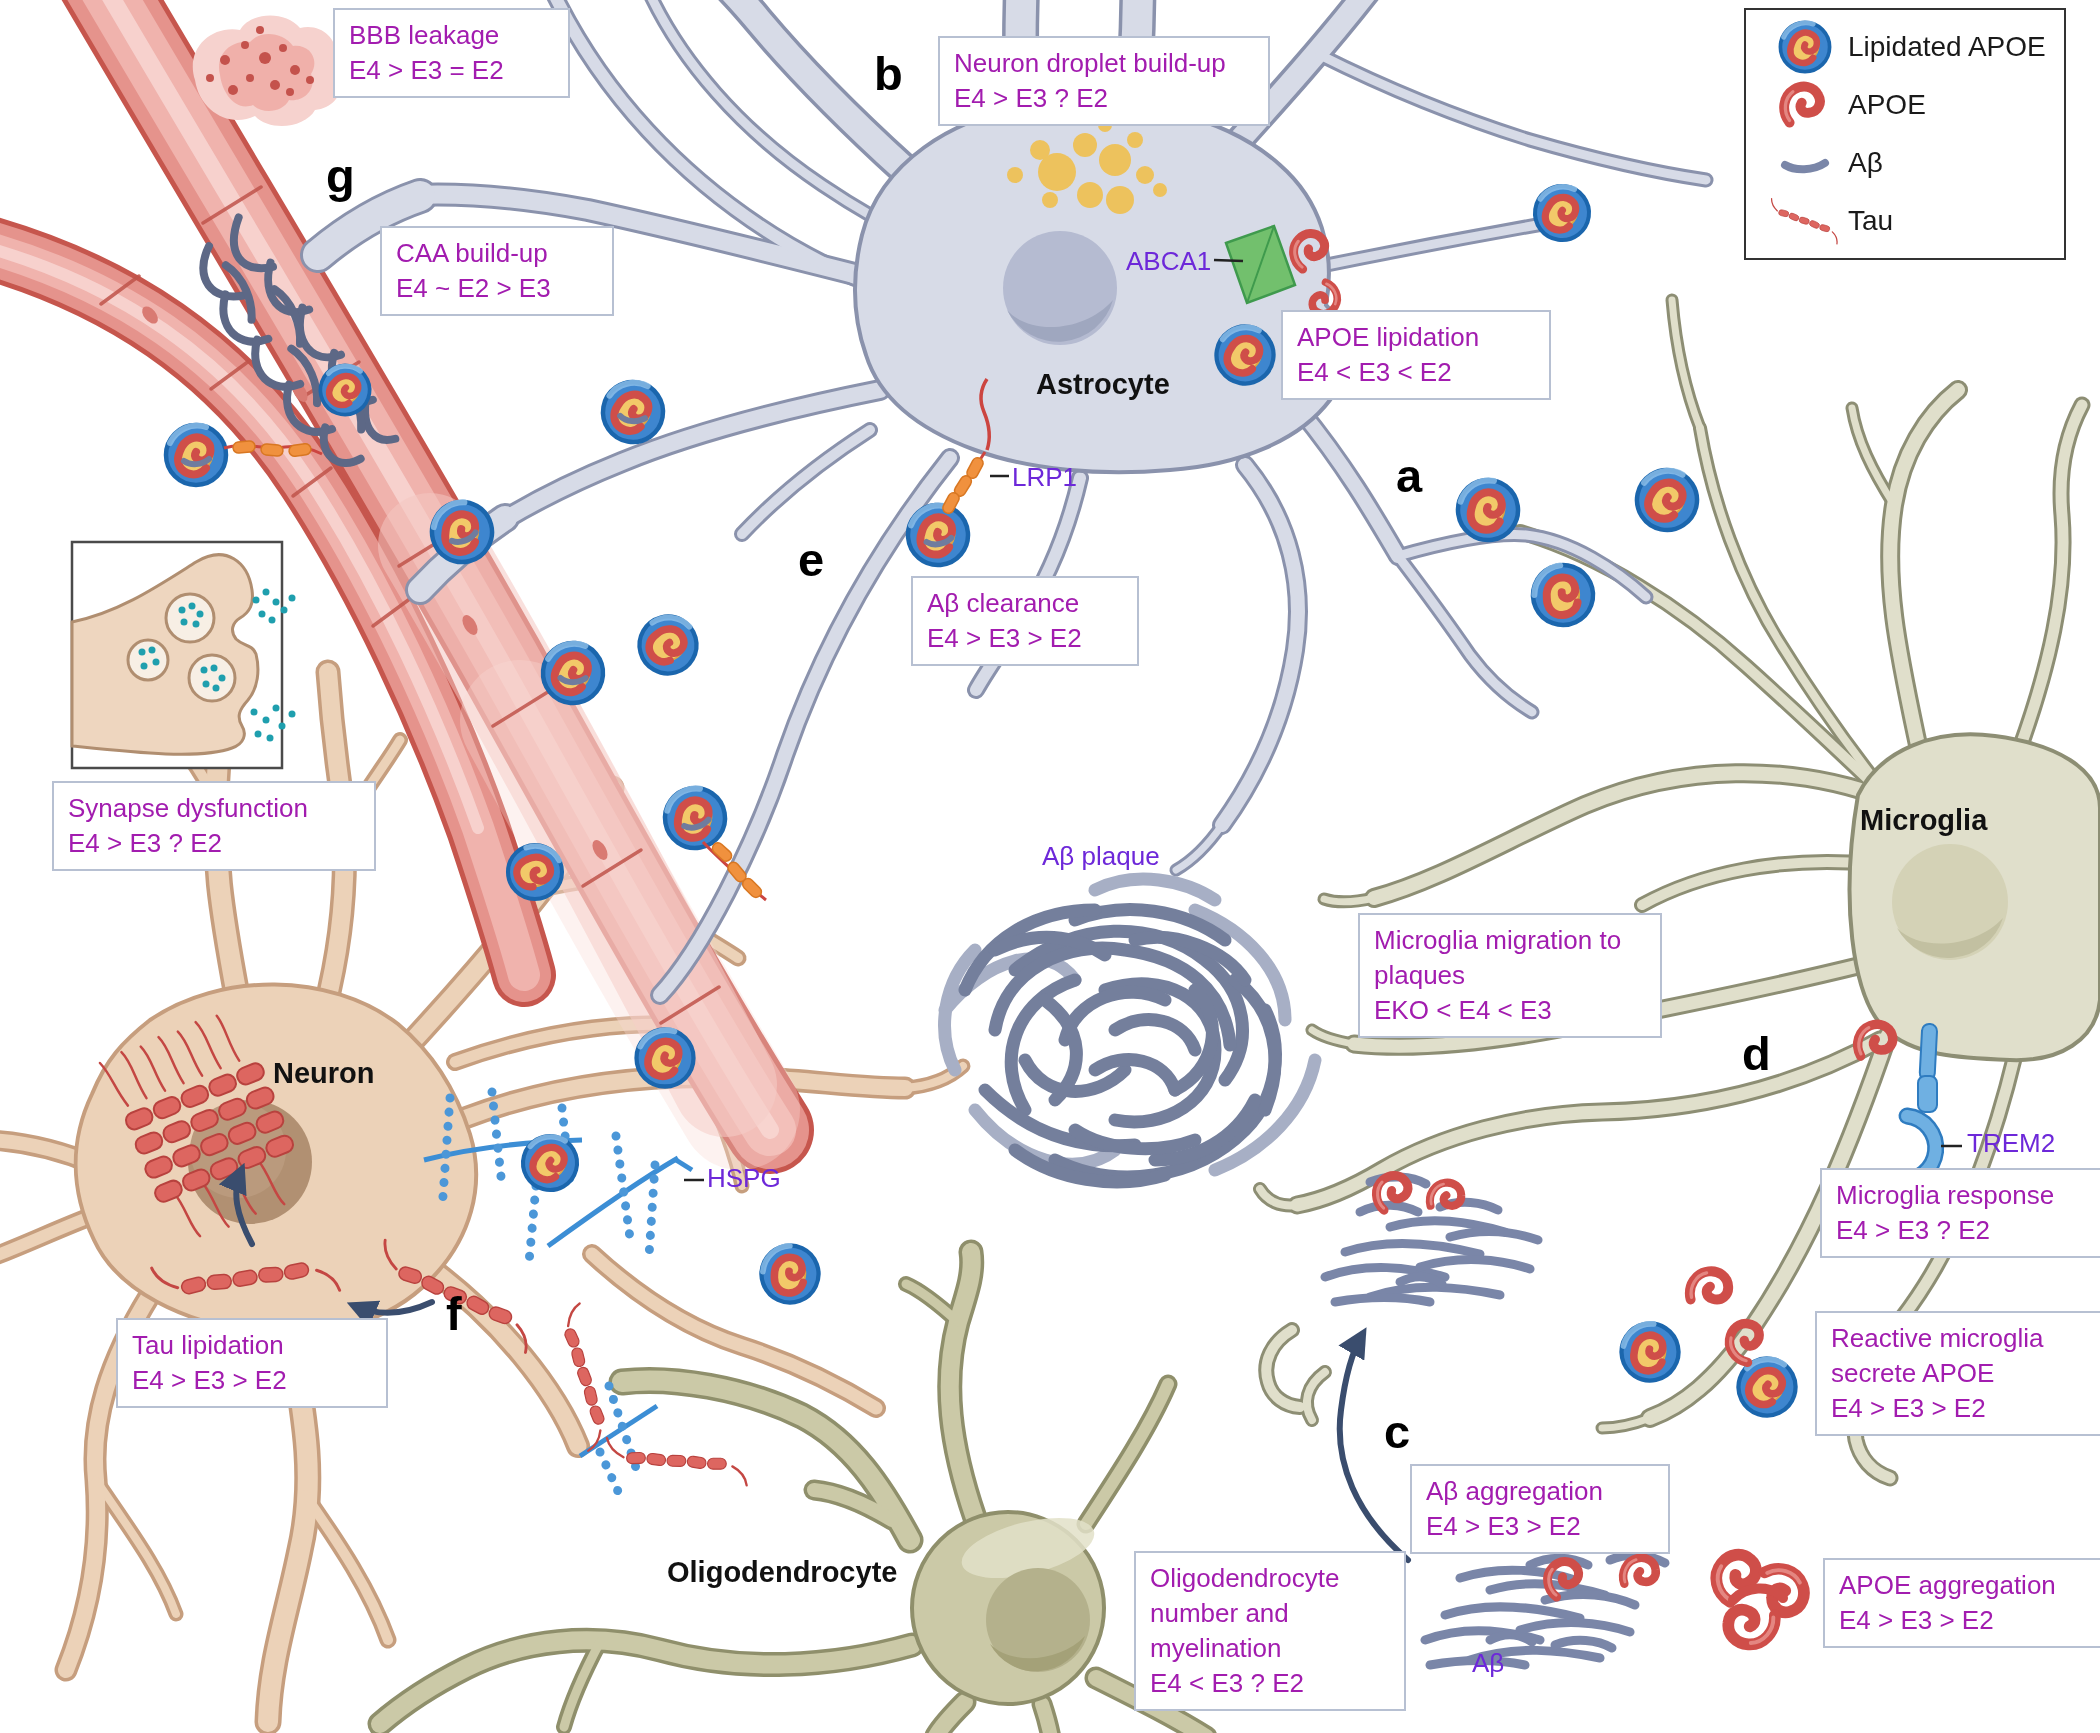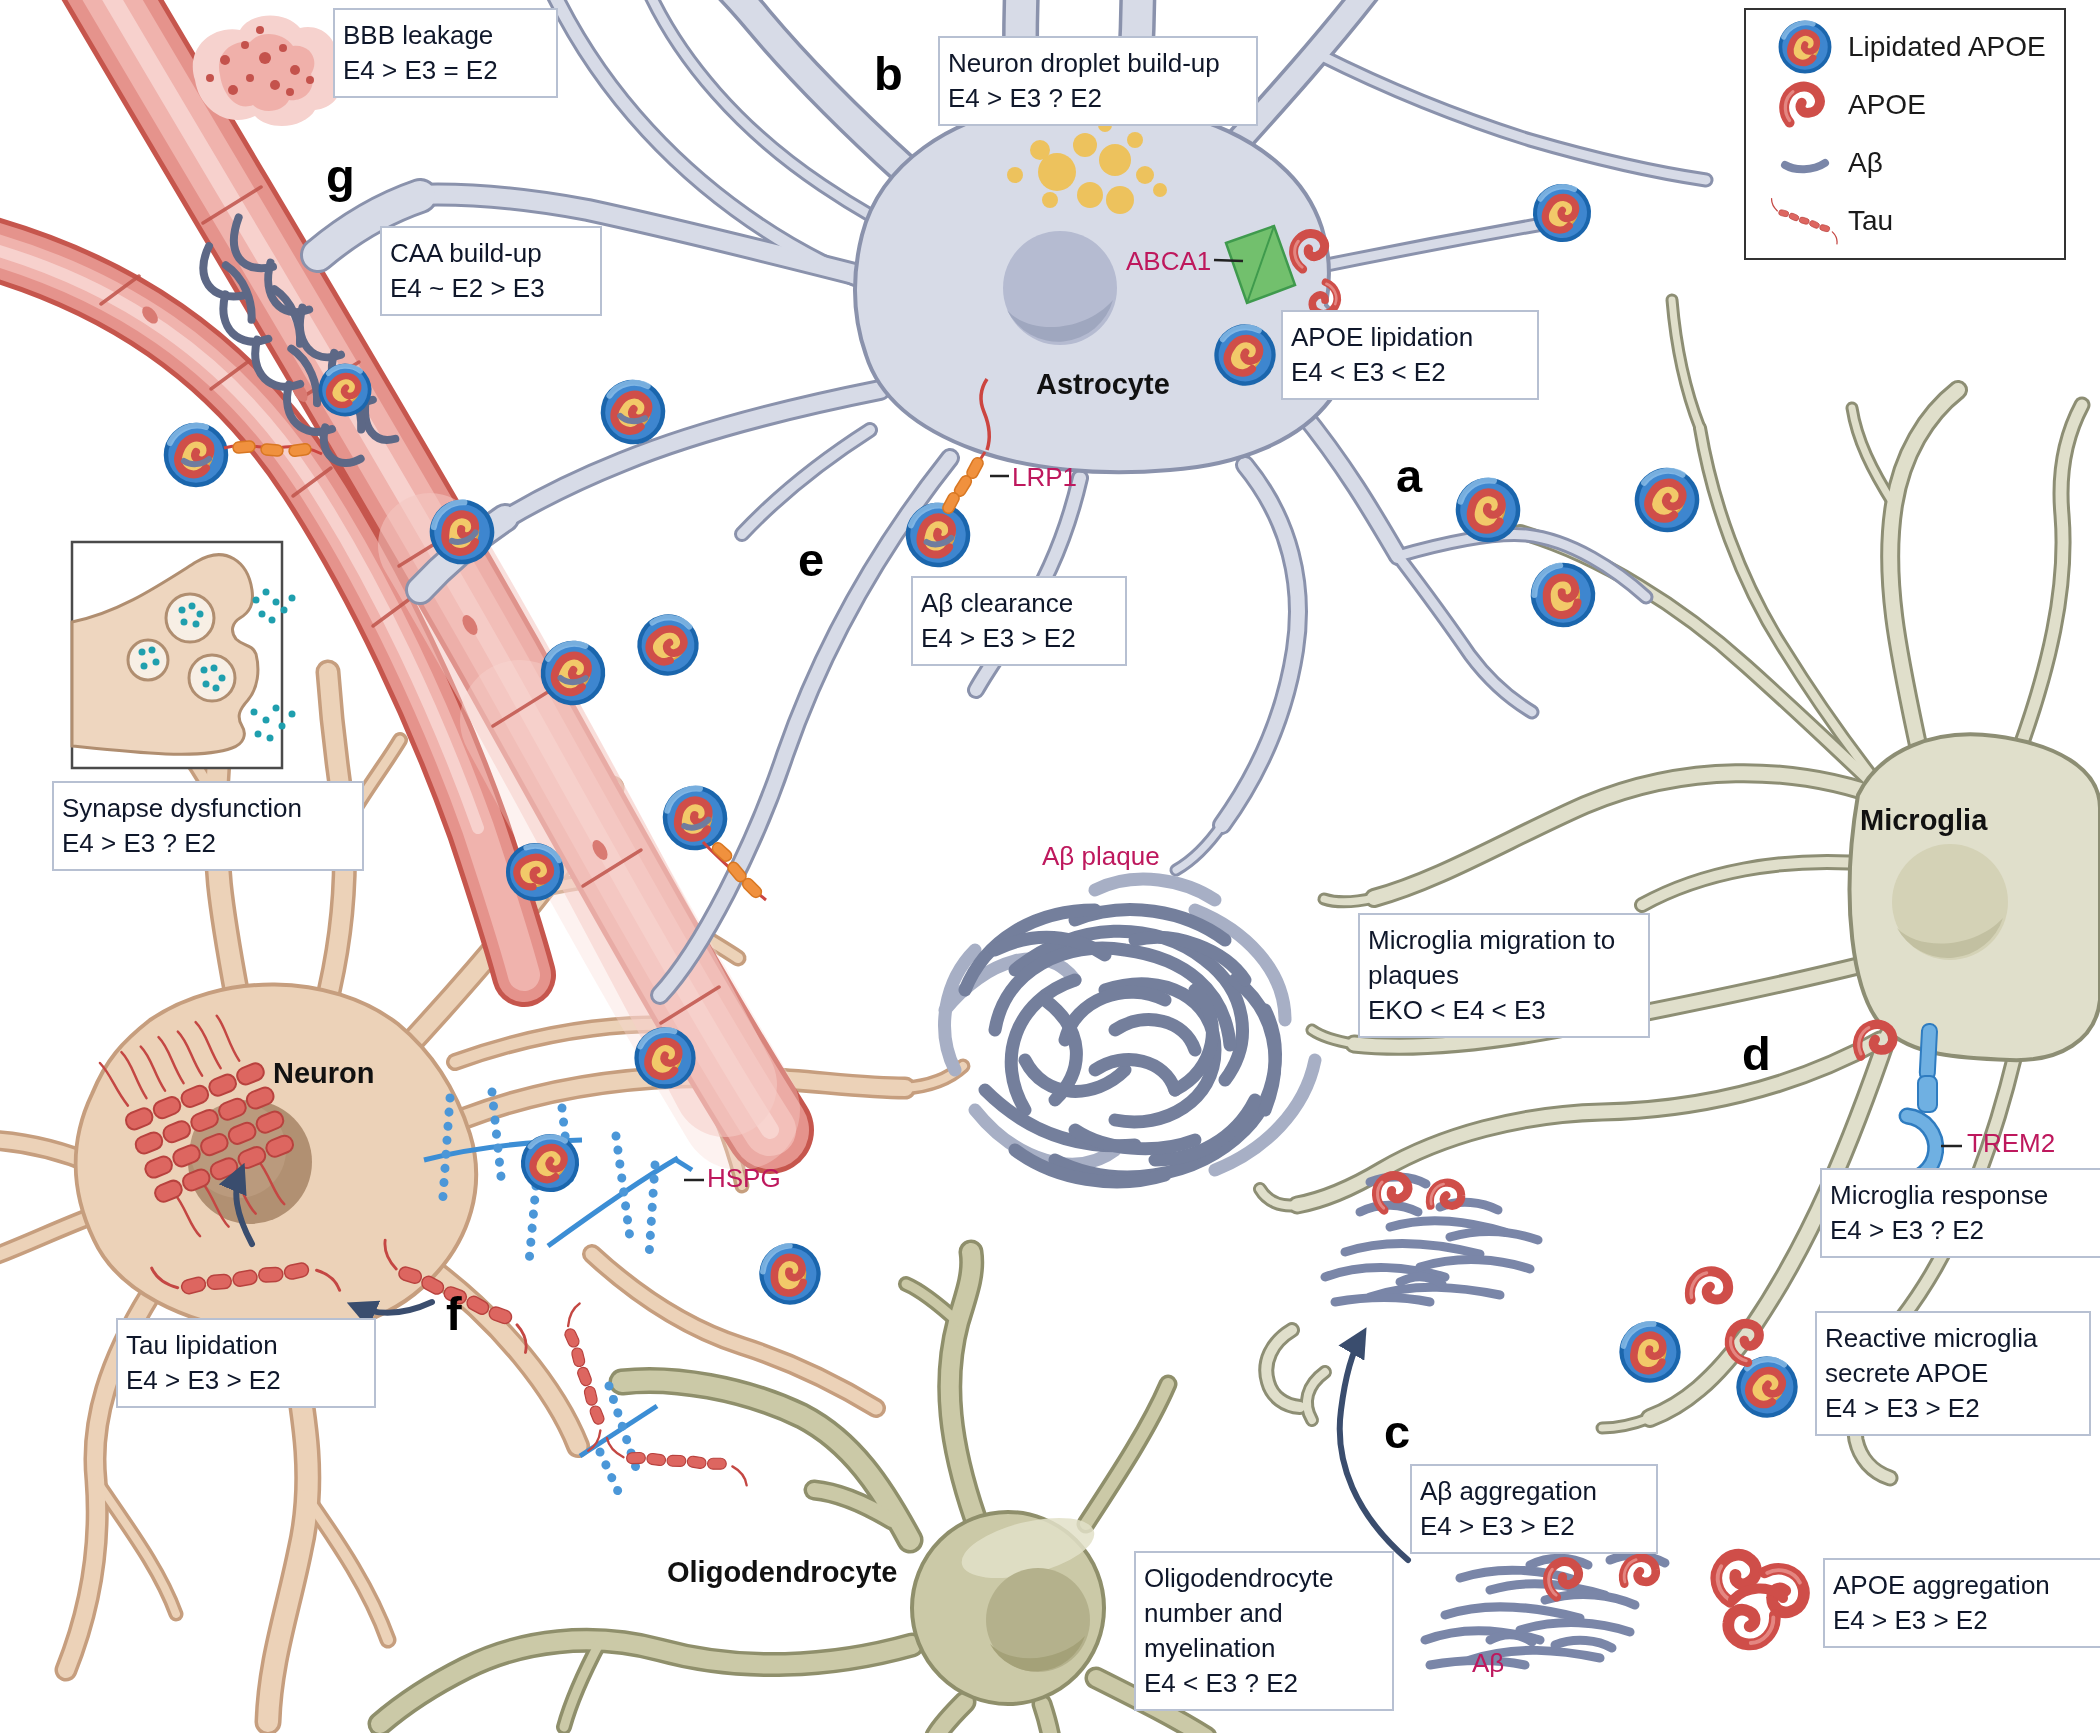--- a/index.html
+++ b/index.html
@@ -1,22 +1,22 @@
 <!DOCTYPE html>
 <html><head>
 <meta charset="utf-8">
 <style>
   html,body{margin:0;padding:0;background:#fff;}
   .canvas{position:relative;width:2100px;height:1733px;overflow:hidden;background:#ffffff;
           font-family:"Liberation Sans",sans-serif;color:#1a1a1a;}
   svg.art{position:absolute;left:0;top:0;}
-  .ann{position:absolute;background:#ffffff;border:2px solid #b7c0d2;padding:8px 8px;
-       font-size:26px;line-height:1.35;color:#0f172a;}
+  .ann{position:absolute;background:#ffffff;border:2px solid #b7c0d2;padding:8px 14px;
+       font-size:26px;line-height:1.35;color:#a21caf;}
   .cell-label{position:absolute;font-weight:bold;font-size:29px;color:#111;}
-  .mol-label{position:absolute;font-size:26px;color:#be185d;}
+  .mol-label{position:absolute;font-size:26px;color:#6d28d9;}
   .letter{position:absolute;font-weight:bold;font-size:47px;line-height:1;color:#000;}
   .legend{position:absolute;left:1744px;top:8px;width:322px;background:#fff;border:2px solid #333;
           padding:8px 10px 8px 16px;box-sizing:border-box;}
   .legend-row{display:flex;align-items:center;height:58px;}
   .legend-icon{flex:0 0 86px;display:flex;justify-content:center;align-items:center;}
   .legend-label{font-size:28px;}
 </style>
 </head>
 <body>
 

